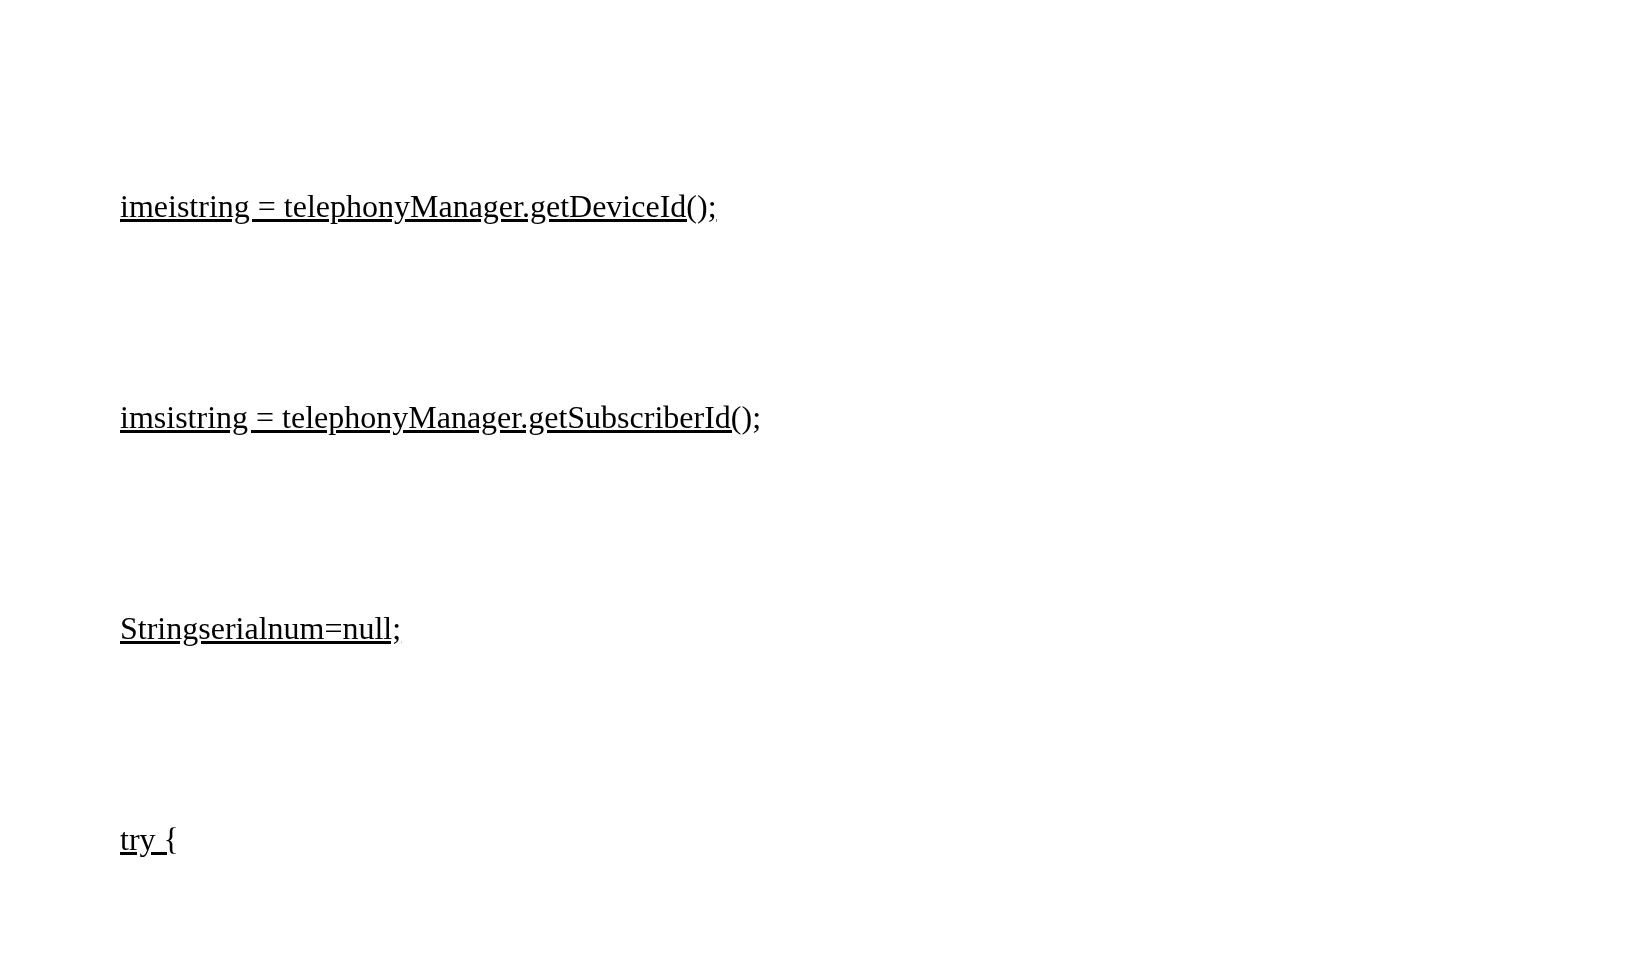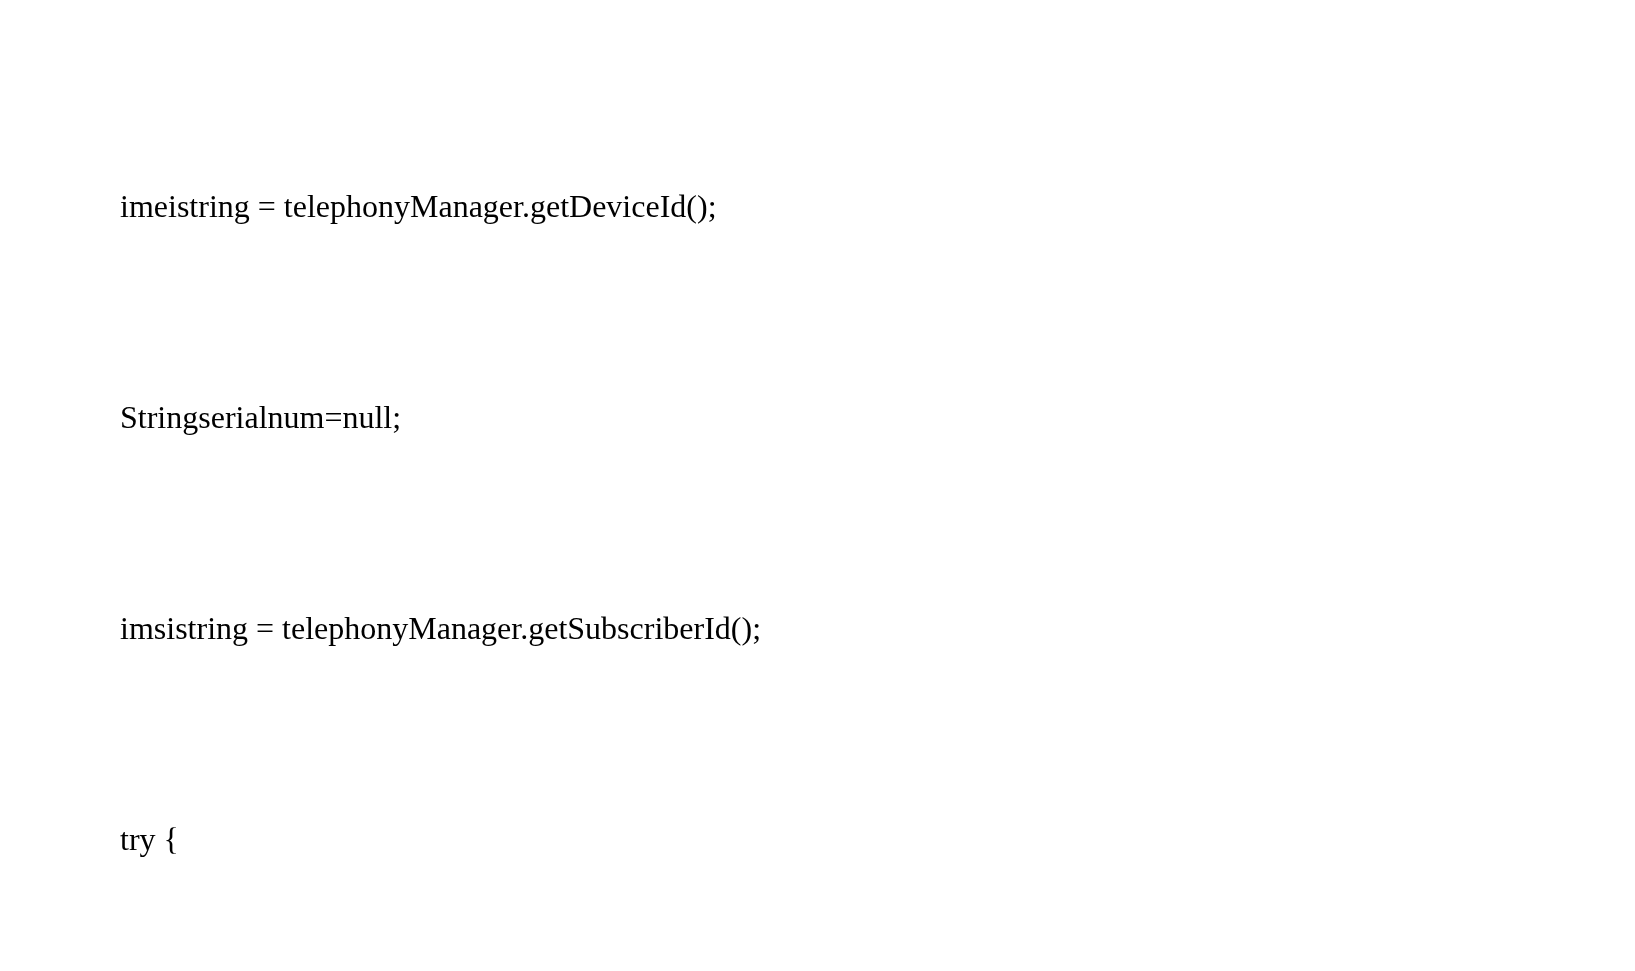--- a/index.html
+++ b/index.html
@@ -15,32 +15,33 @@
       padding: 30px 60px;
       line-height: 2.2;
       width: 1635px;
       height: 971px;
     }
     .code-block {
       white-space: pre;
     }
     .line {
       display: block;
+      text-decoration: underline;
     }
     .indent-1 {
       padding-left: 60px;
     }
   </style>
 </head>
 <body>
 
 <div class="code-block">
   <span class="line indent-1">imeistring = telephonyManager.getDeviceId();</span>
+  <span class="line indent-1">imsistring = telephonyManager.getSubscriberId();</span>
   <span class="line indent-1">Stringserialnum=null;</span>
-  <span class="line indent-1">imsistring = telephonyManager.getSubscriberId();</span>
   <span class="line indent-1">try {</span>
   
   
   
   
   
   
 </div>
 
 </body></html>

